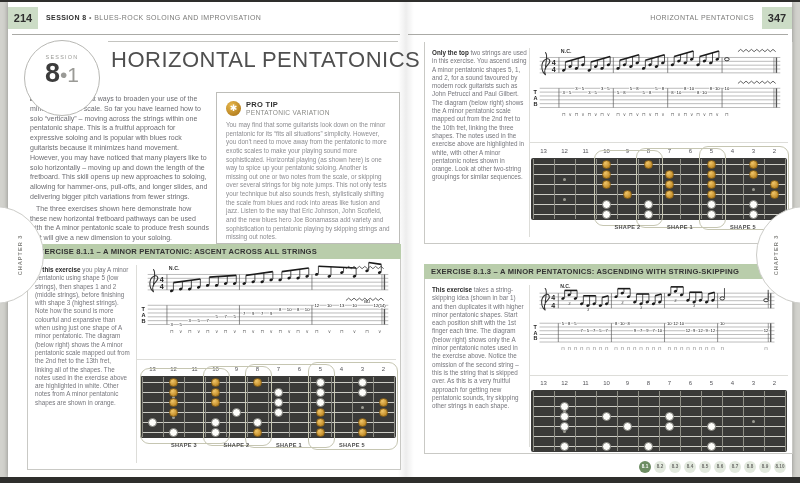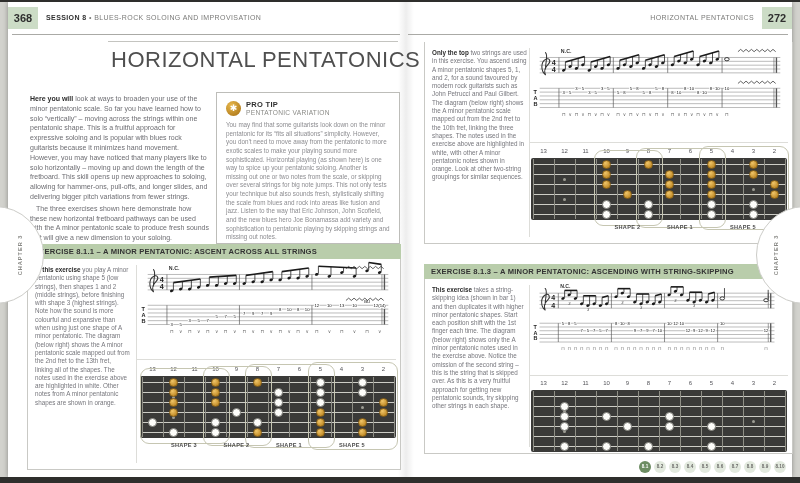--- a/index.html
+++ b/index.html
@@ -92,34 +92,38 @@
 </style>
 </head>
 <body>
 
 <div class="band top"></div>
 <div class="band bottom"></div>
 
 <div class="spread">
   <div class="gutter"></div>
 
-  <div class="pagenum left">368</div>
+  <div class="pagenum left">214</div>
   <div class="runhead l">
     <b>SESSION 8</b>
     <span>•</span>
     <span>BLUES-ROCK SOLOING AND IMPROVISATION</span>
   </div>
   <div class="runhead r">
     <span>HORIZONTAL PENTATONICS</span>
   </div>
-  <div class="pagenum right">272</div>
+  <div class="pagenum right">347</div>
   <div class="rule l"></div>
   <div class="rule r"></div>
 
   <div class="title-rule"></div>
+  <div class="badge">
+    <span class="b-session">SESSION</span>
+    <span class="b-num">8</span><span class="b-sub">•1</span>
+  </div>
   <h1 class="title">HORIZONTAL PENTATONICS</h1>
 
   <div class="intro">
     <div><b>Here you will</b> <span>look at ways to broaden your use of the minor pentatonic scale. So far you have learned how to solo “vertically” – moving across the strings within one pentatonic shape. This is a fruitful approach for expressive soloing and is popular with blues rock guitarists because it minimizes hand movement. However, you may have noticed that many players like to solo horizontally – moving up and down the length of the fretboard. This skill opens up new approaches to soloing, allowing for hammer-ons, pull-offs, and longer slides, and delivering bigger pitch variations from fewer strings.</span></div>
     <div class="p2">The three exercises shown here demonstrate how these new horizontal fretboard pathways can be used with the A minor pentatonic scale to produce fresh sounds that will give a new dimension to your soloing.</div>
   </div>
 
   <div class="protip">
     <div class="pt-head">
       <div class="pt-icon">✱</div>
@@ -569,21 +573,21 @@
           <div class="fb-labels">
             <span style="left: 96.5px;">SHAPE 2</span>
             <span style="left: 149px;">SHAPE 1</span>
             <span style="left: 212px;">SHAPE 5</span>
           </div>
         </div>
     </div>
   </section>
 
   <section class="exbox" style="left:416px;top:262px;width:369px;height:190px">
-    <div class="exhead">EXERCISE 8.1.3 – A MINOR PENTATONIC: ASCENDING WITH STRING-SKIPPING</div>
+    <div class="exhead">EXERCISE 8.1.3 – A MINOR PENTATONICS: ASCENDING WITH STRING-SKIPPING</div>
     <div class="exbody" style="height:175px">
       <div class="extext" style="bottom:7px">
         <b>This exercise</b>
         <span>takes a string-skipping idea (shown in bar 1) and then duplicates it with higher minor pentatonic shapes. Start each position shift with the 1st finger each time. The diagram (below right) shows only the A minor pentatonic notes used in the exercise above. Notice the omission of the second string – this is the string that is skipped over. As this is a very fruitful approach for getting new pentatonic sounds, try skipping other strings in each shape.</span>
       </div>
       <div class="vdiv" style="left:104px"></div>
       <div class="exmusic" style="position:absolute;left:107px;top:1px;width:250px">
         <svg viewBox="0 0 266 96">
             <line x1="8" y1="14" x2="258" y2="14" stroke="#8a8a8a" stroke-width="0.6"></line>
             <line x1="8" y1="18" x2="258" y2="18" stroke="#8a8a8a" stroke-width="0.6"></line>

